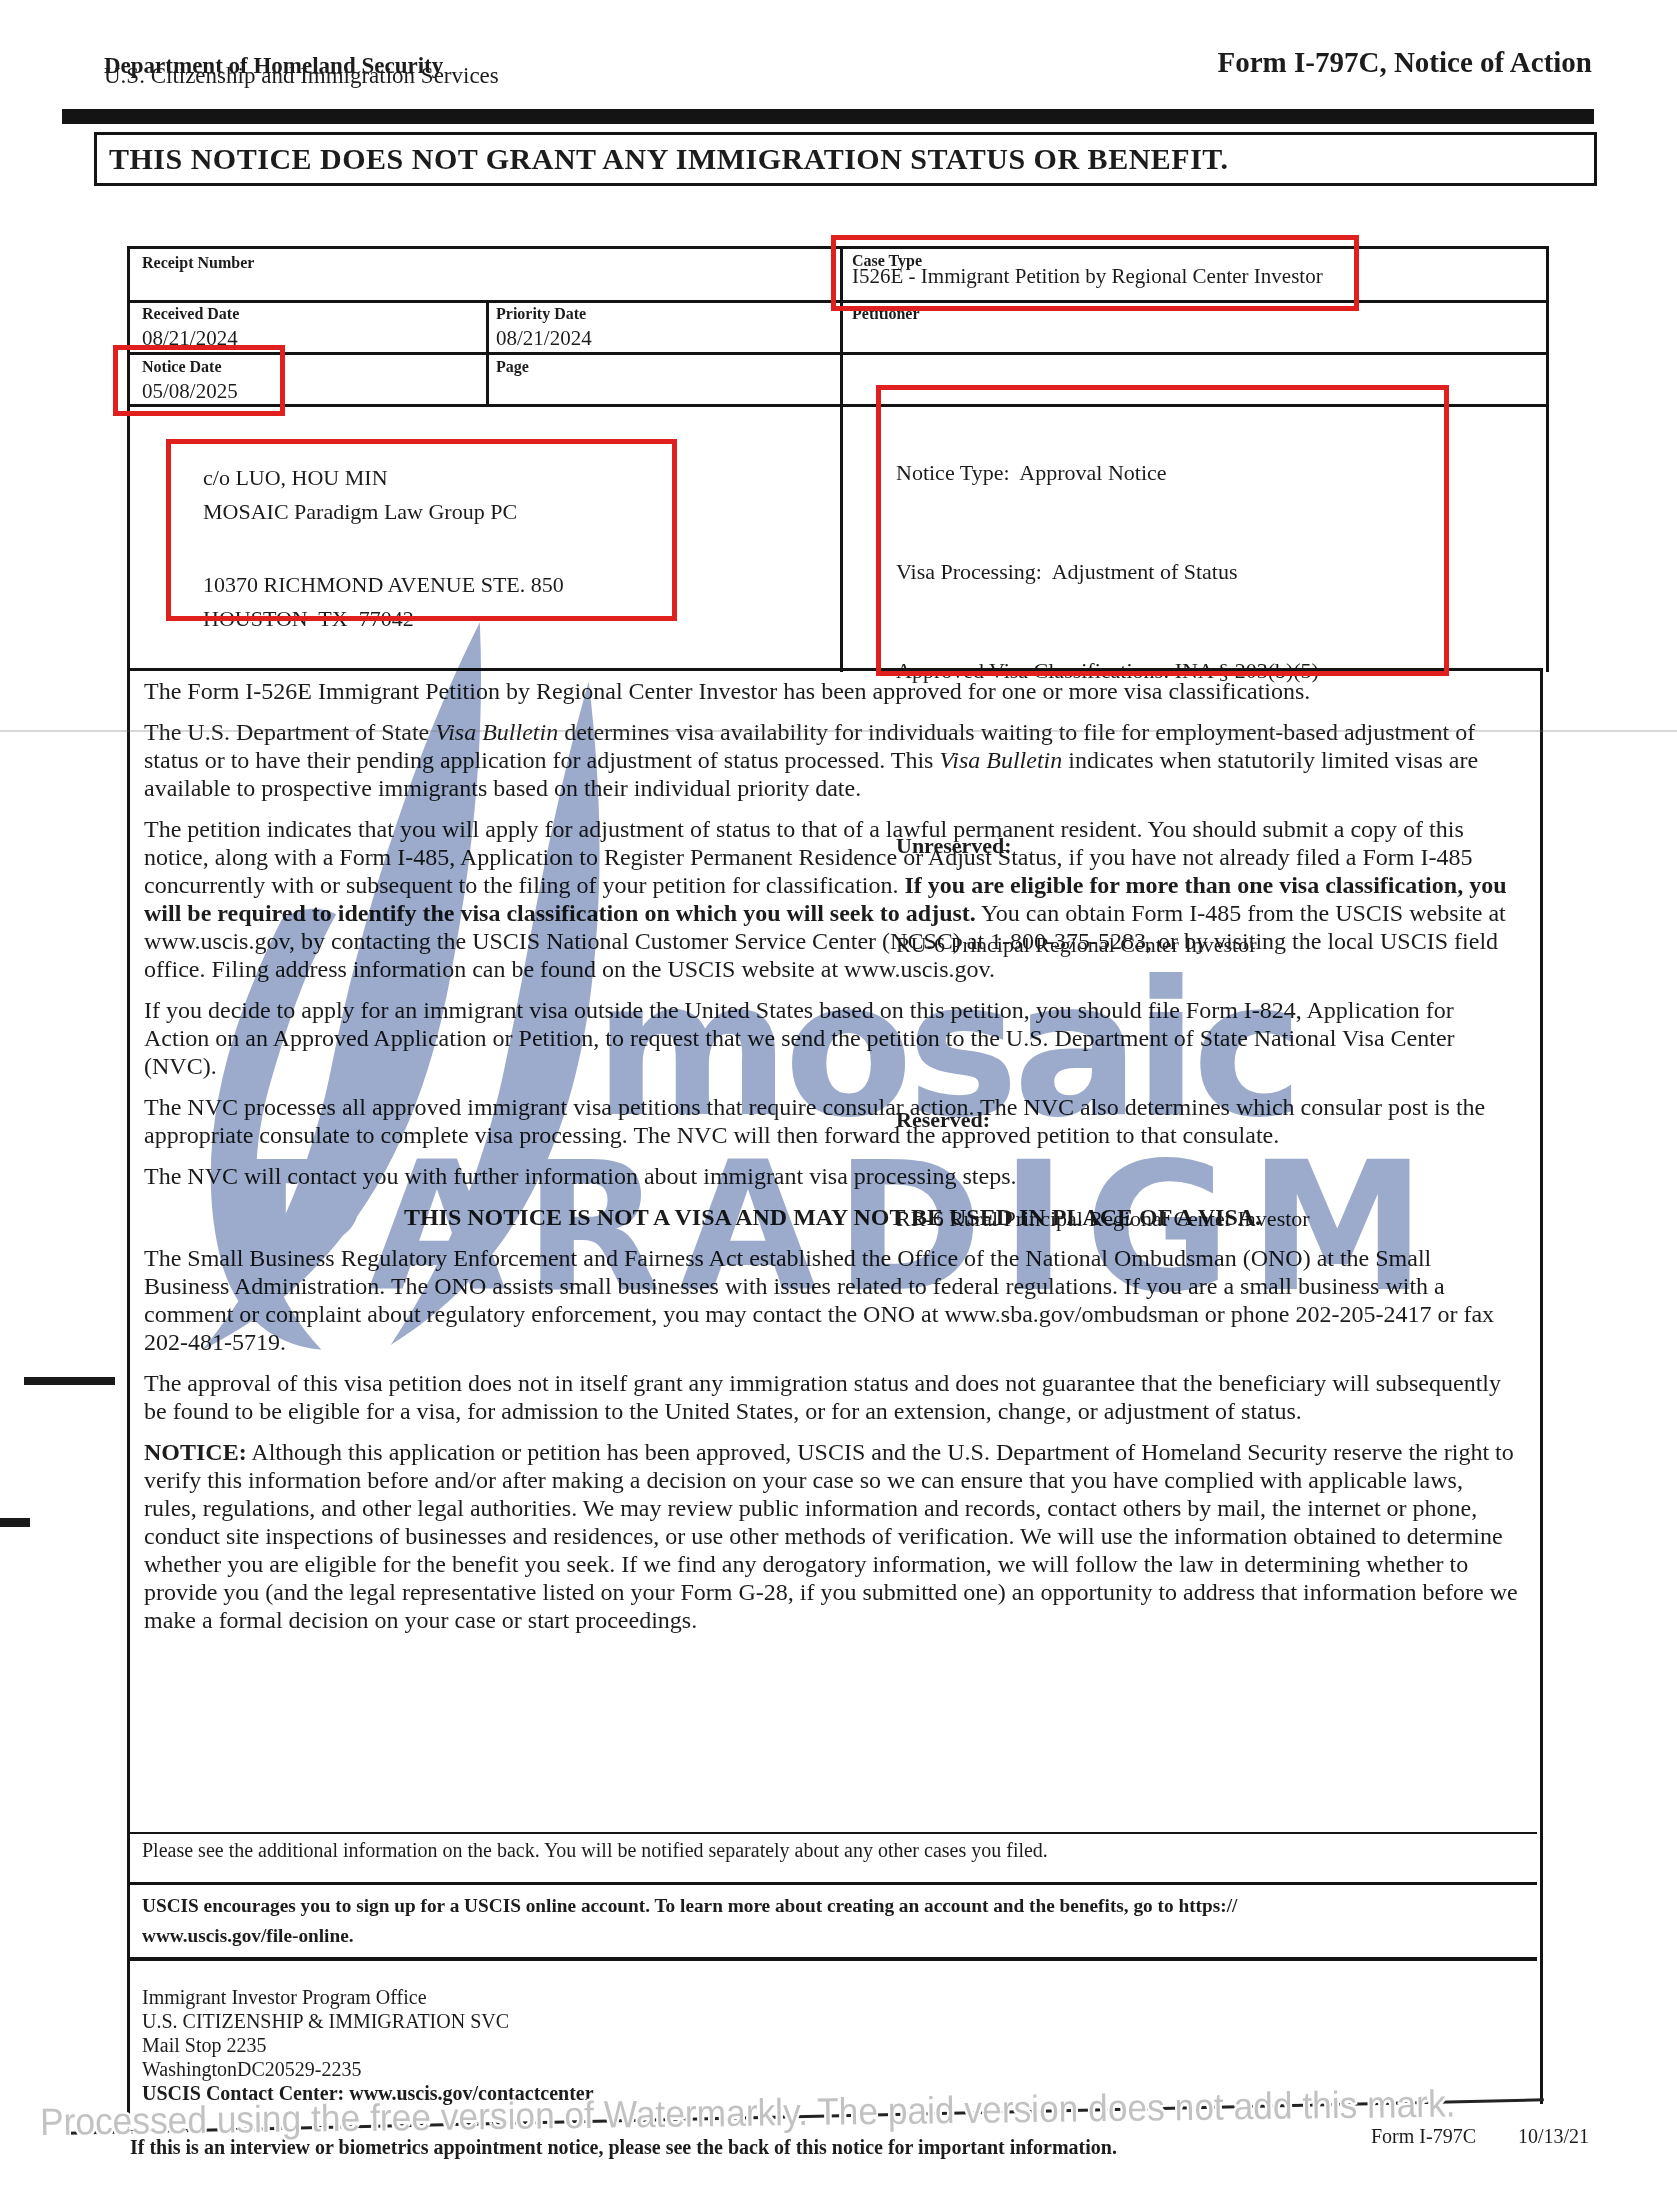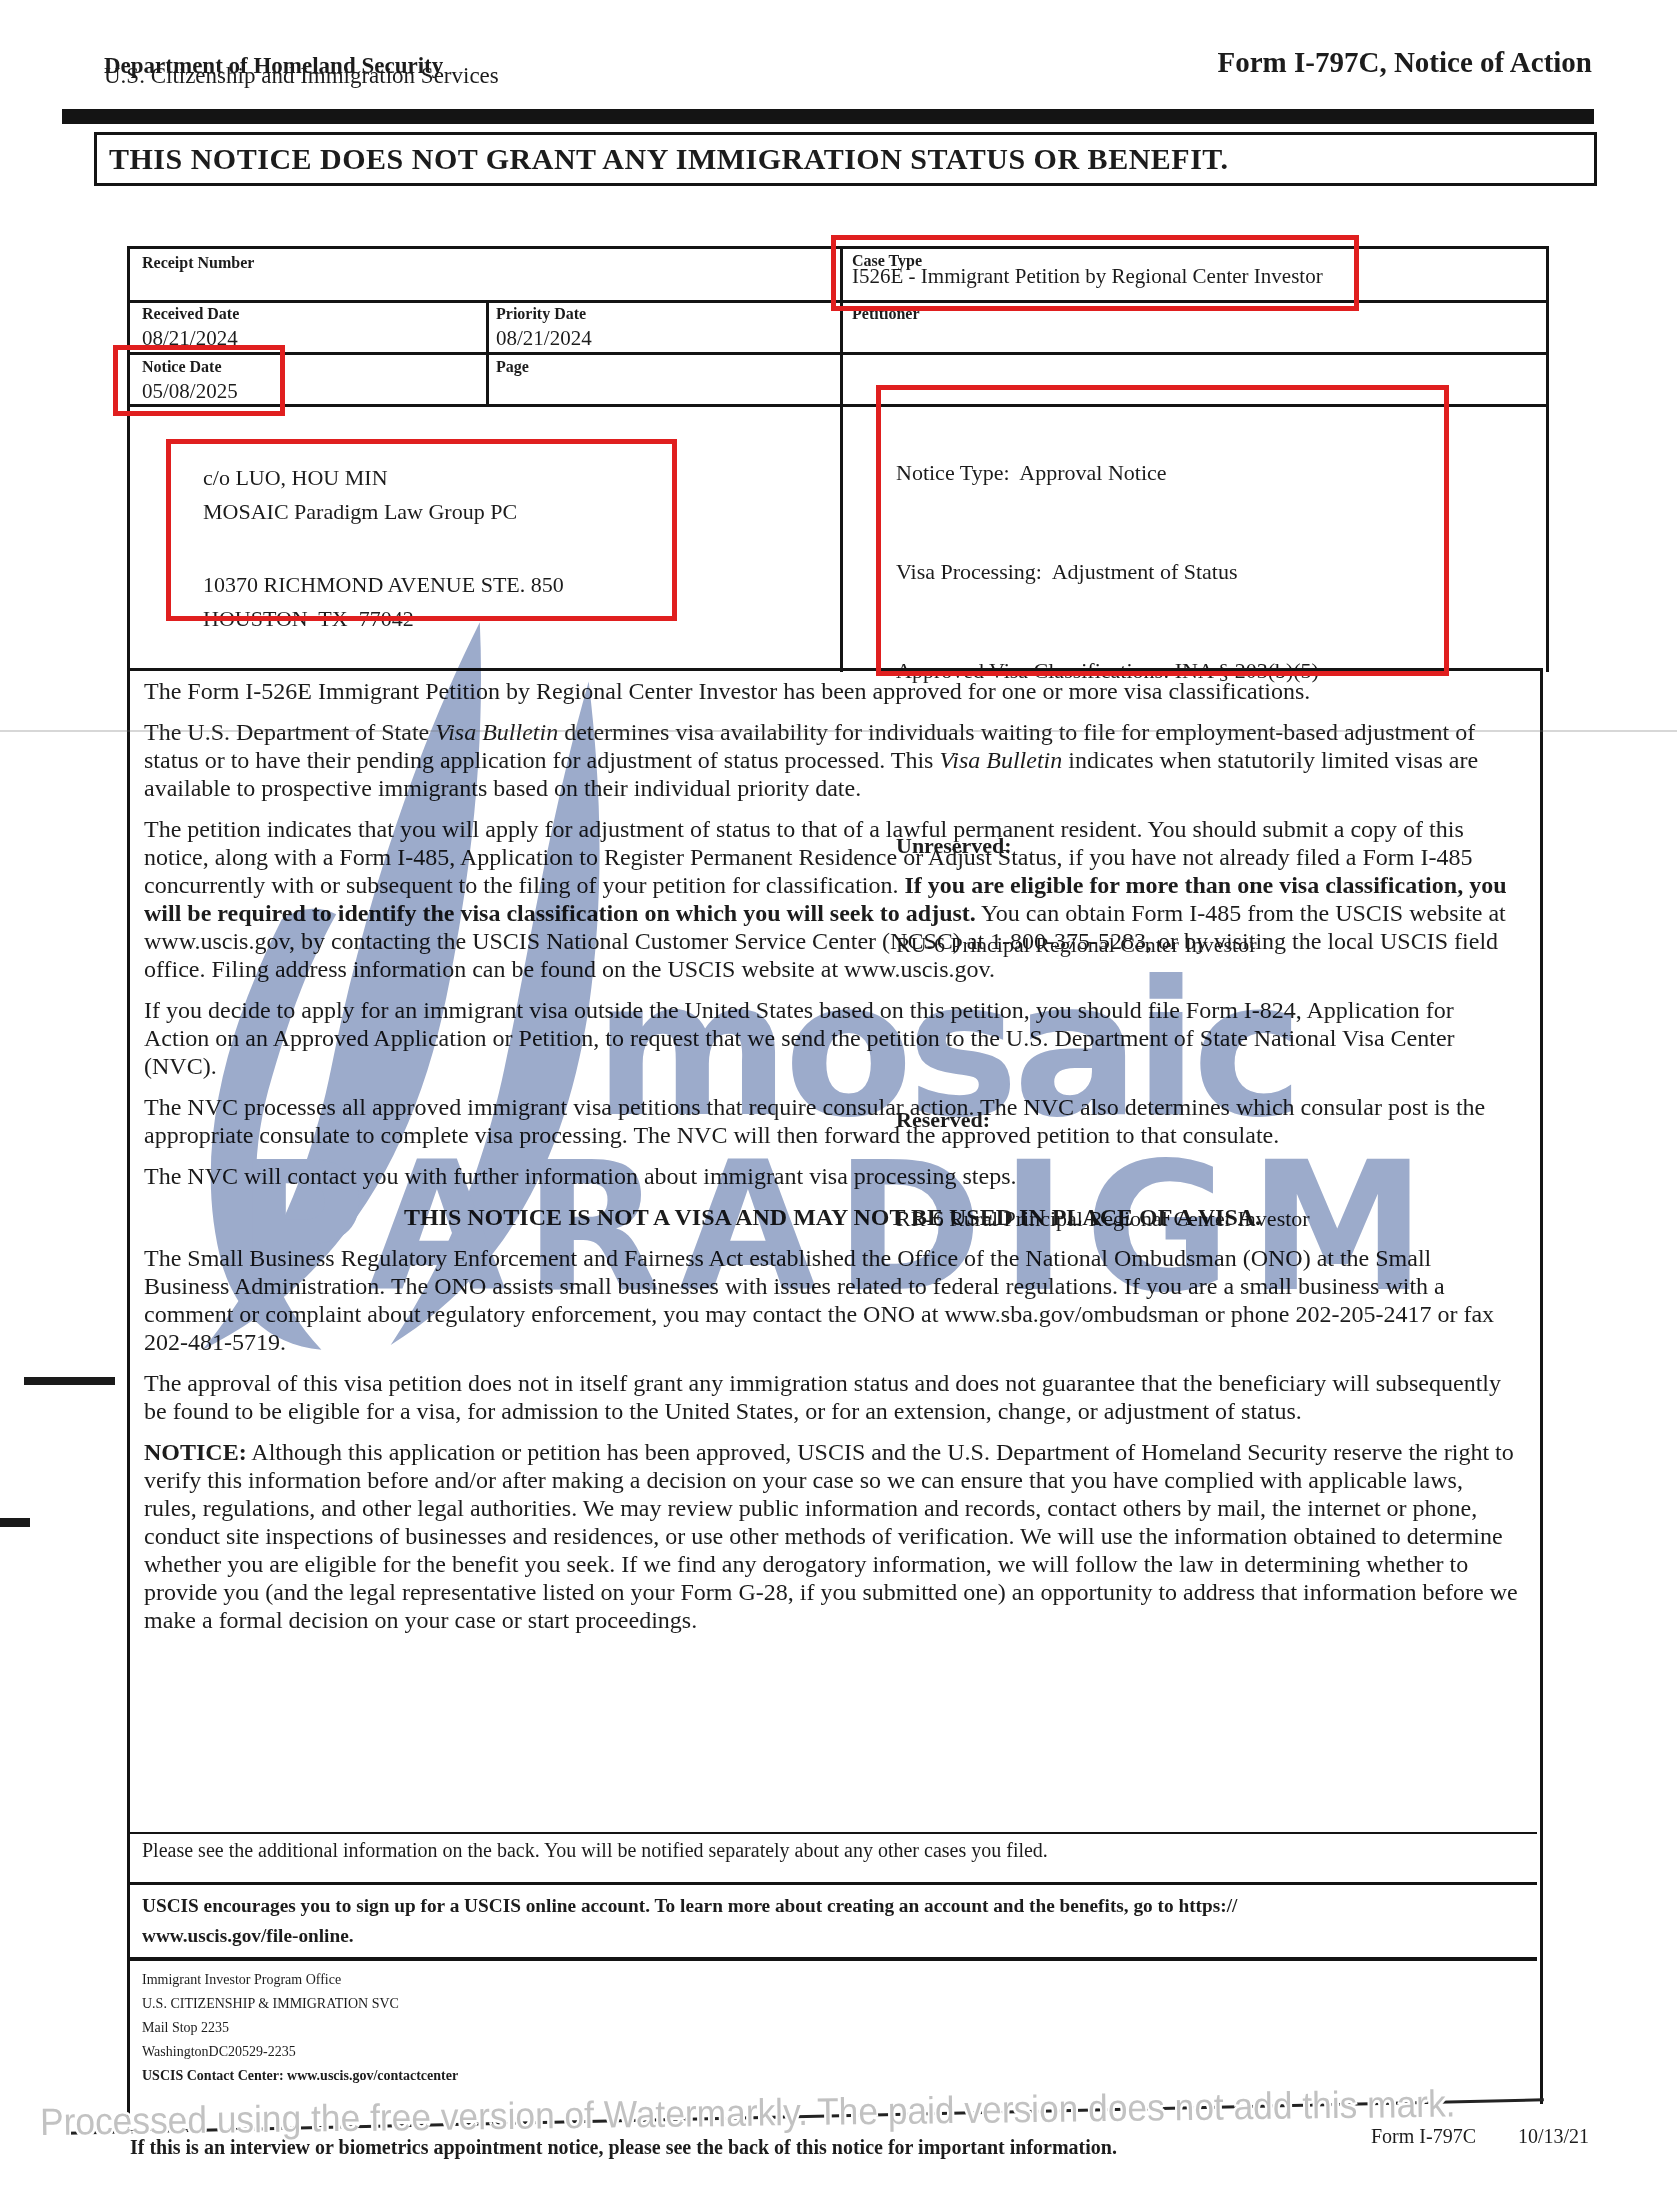--- a/index.html
+++ b/index.html
@@ -33,21 +33,21 @@
   .body-box{left:127px;top:668px;width:1410px;height:1433px;border:3px solid #141414;border-bottom:none;z-index:2;}
   .body-box-left-ext{left:127px;top:2101px;width:3px;height:32px;background:#141414;z-index:2;}
   .bottom-slant{left:67px;top:2115px;width:1477px;height:3px;background:#232323;transform:rotate(-1.3deg);z-index:2;}
   .paras{left:144px;top:677px;width:1378px;z-index:2;}
   .body-para{font-size:24px;line-height:28px;margin:0 1px 13px 0;}
   .body-para.center{text-align:center;}
   
   .bottom-rows{left:130px;top:1832px;width:1407px;border-top:2px solid #141414;z-index:2;}
   .row-additional{font-size:20px;padding:5px 12px 20px 12px;border-bottom:3px solid #141414;}
   .row-online{font-size:19.3px;font-weight:bold;line-height:30px;padding:6px 12px;border-bottom:4px solid #141414;}
-  .row-office{font-size:14px;line-height:24px;padding:7px 12px;}
+  .row-office{font-size:20px;line-height:24px;padding:24px 12px;}
   .contact-line{font-weight:bold;}
   
   .footer-note{left:130px;top:2136px;font-size:20px;font-weight:bold;z-index:2;}
   .form-number{left:1371px;top:2125px;font-size:20px;z-index:2;display:flex;gap:42px;}
   
   .fold-line{left:0;top:730px;width:1677px;height:2px;background:rgba(110,110,110,0.28);z-index:4;}
   .dash1{left:24px;top:1377px;width:91px;height:8px;background:#1a1a1a;z-index:2;}
   .dash2{left:0;top:1518px;width:30px;height:9px;background:#1a1a1a;z-index:2;}
   
   .redbox{position:absolute;border:5px solid #e01f1f;z-index:6;pointer-events:none;}

